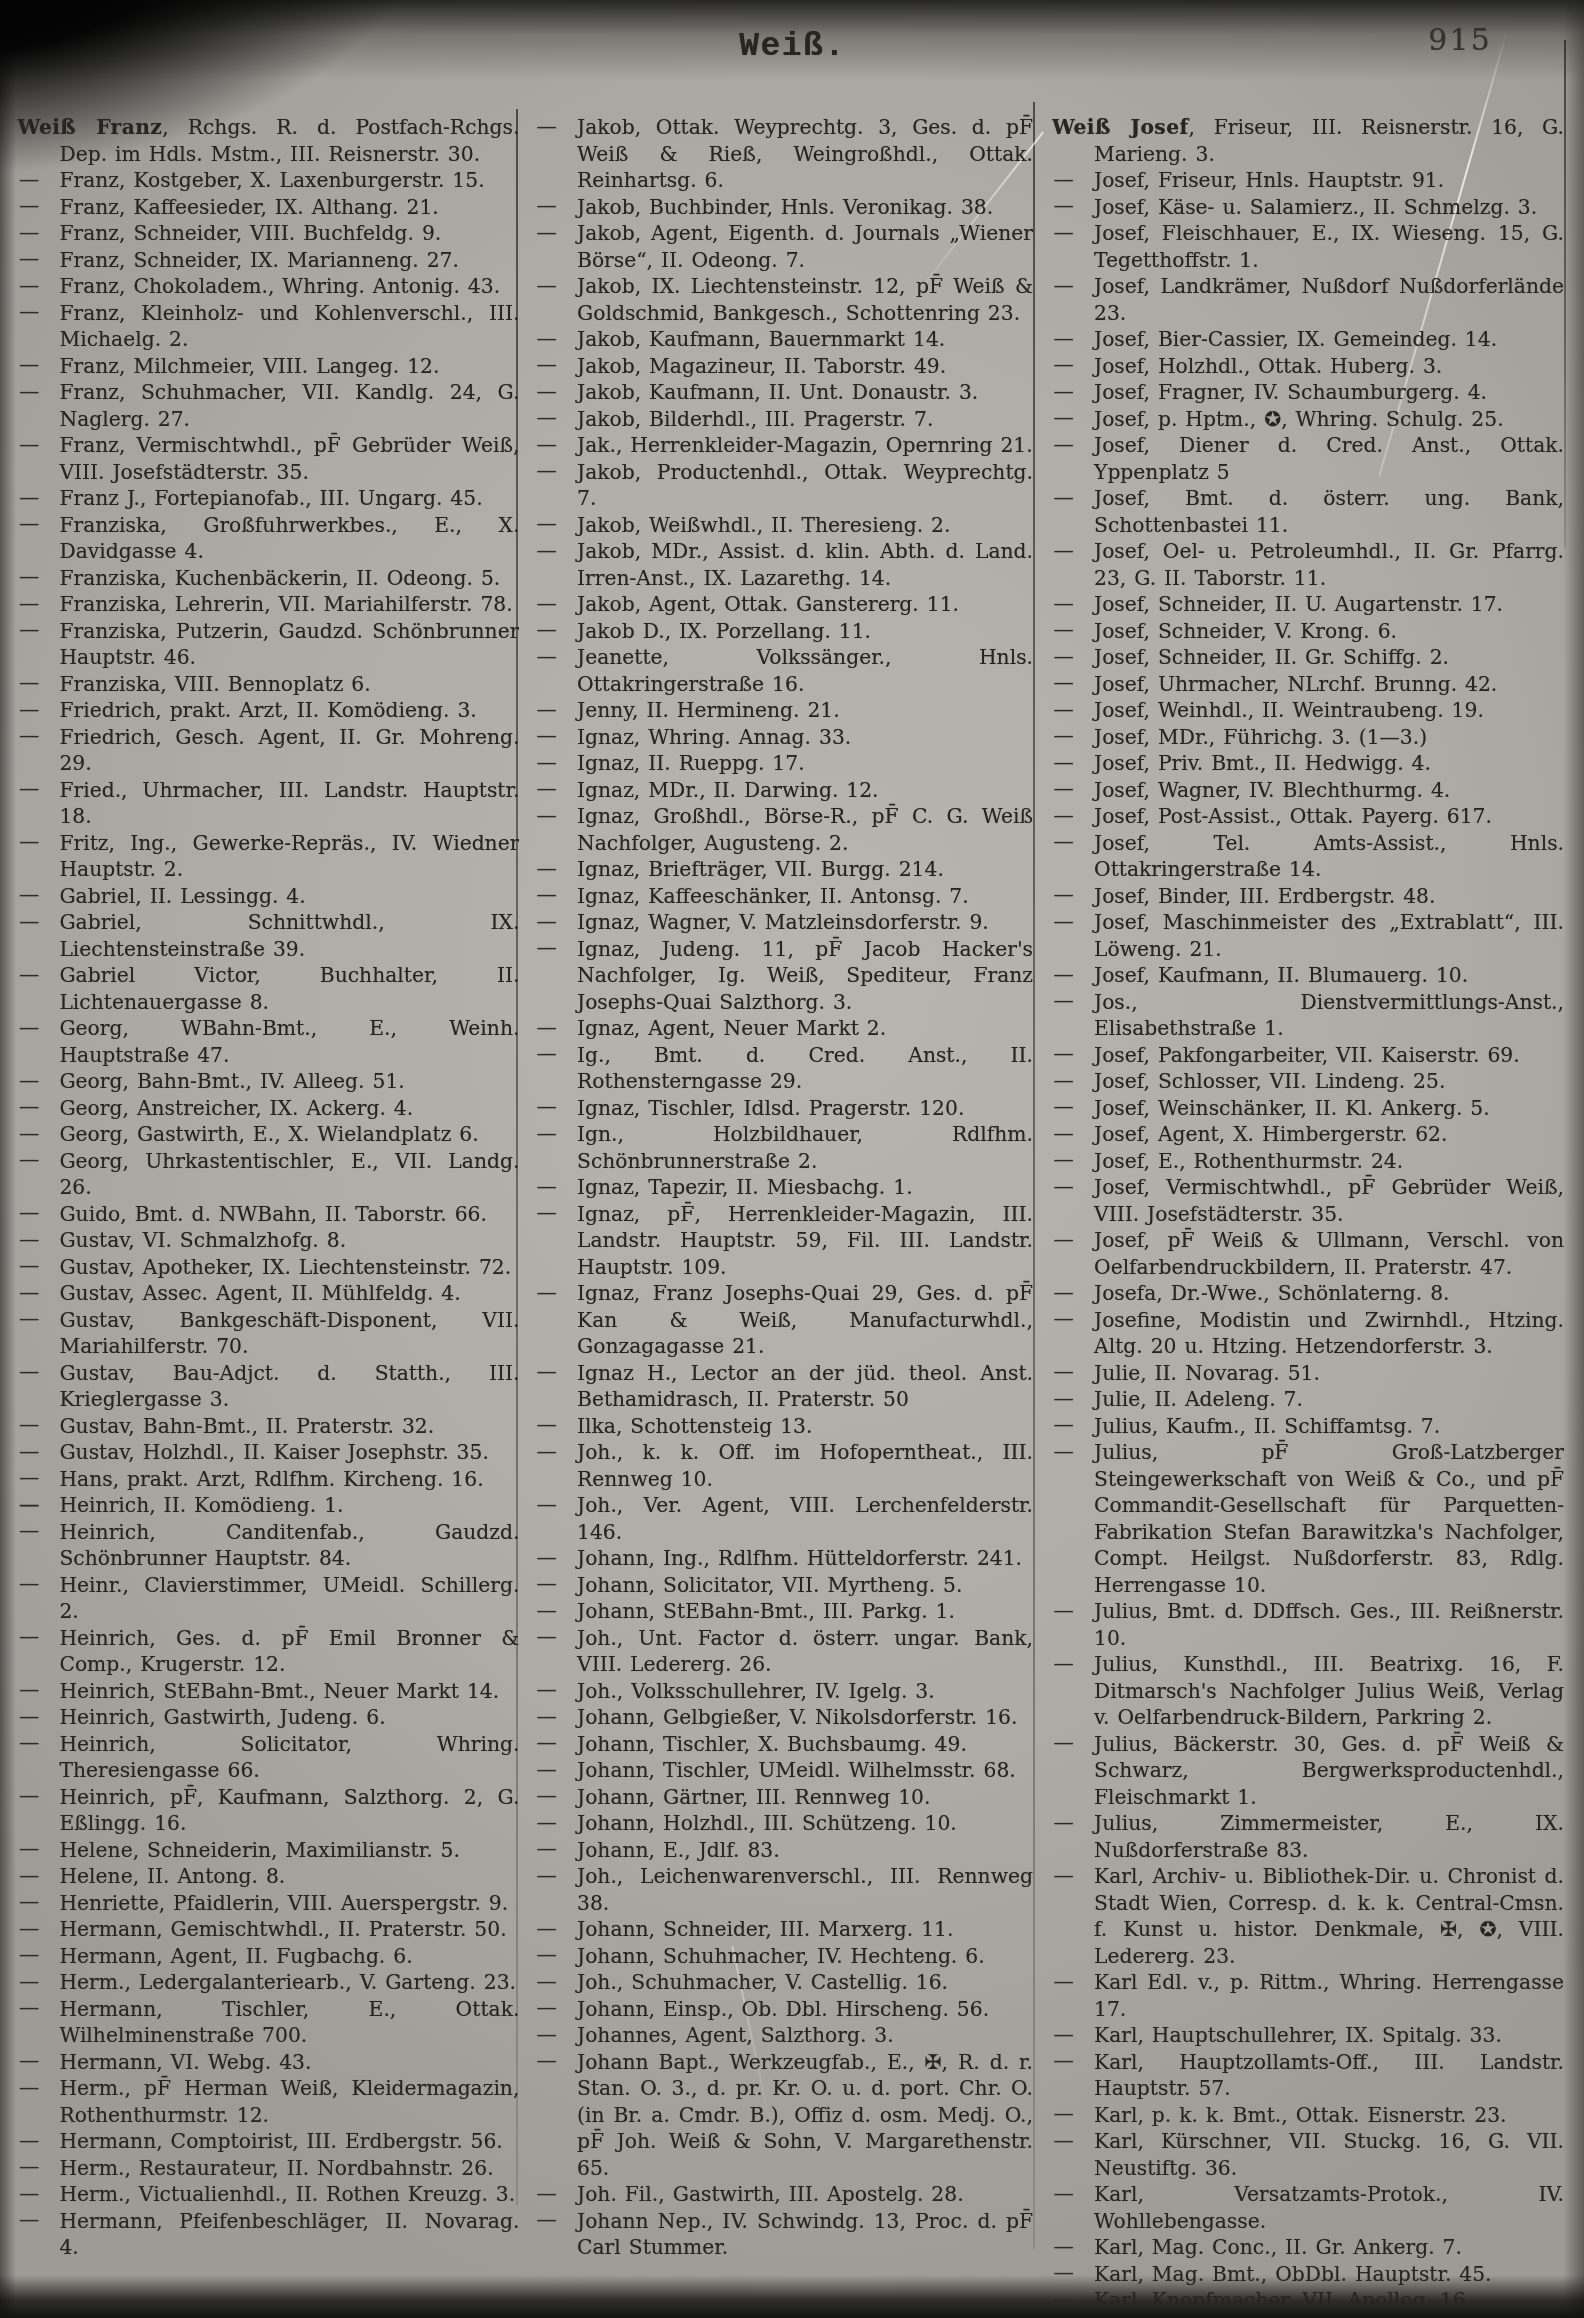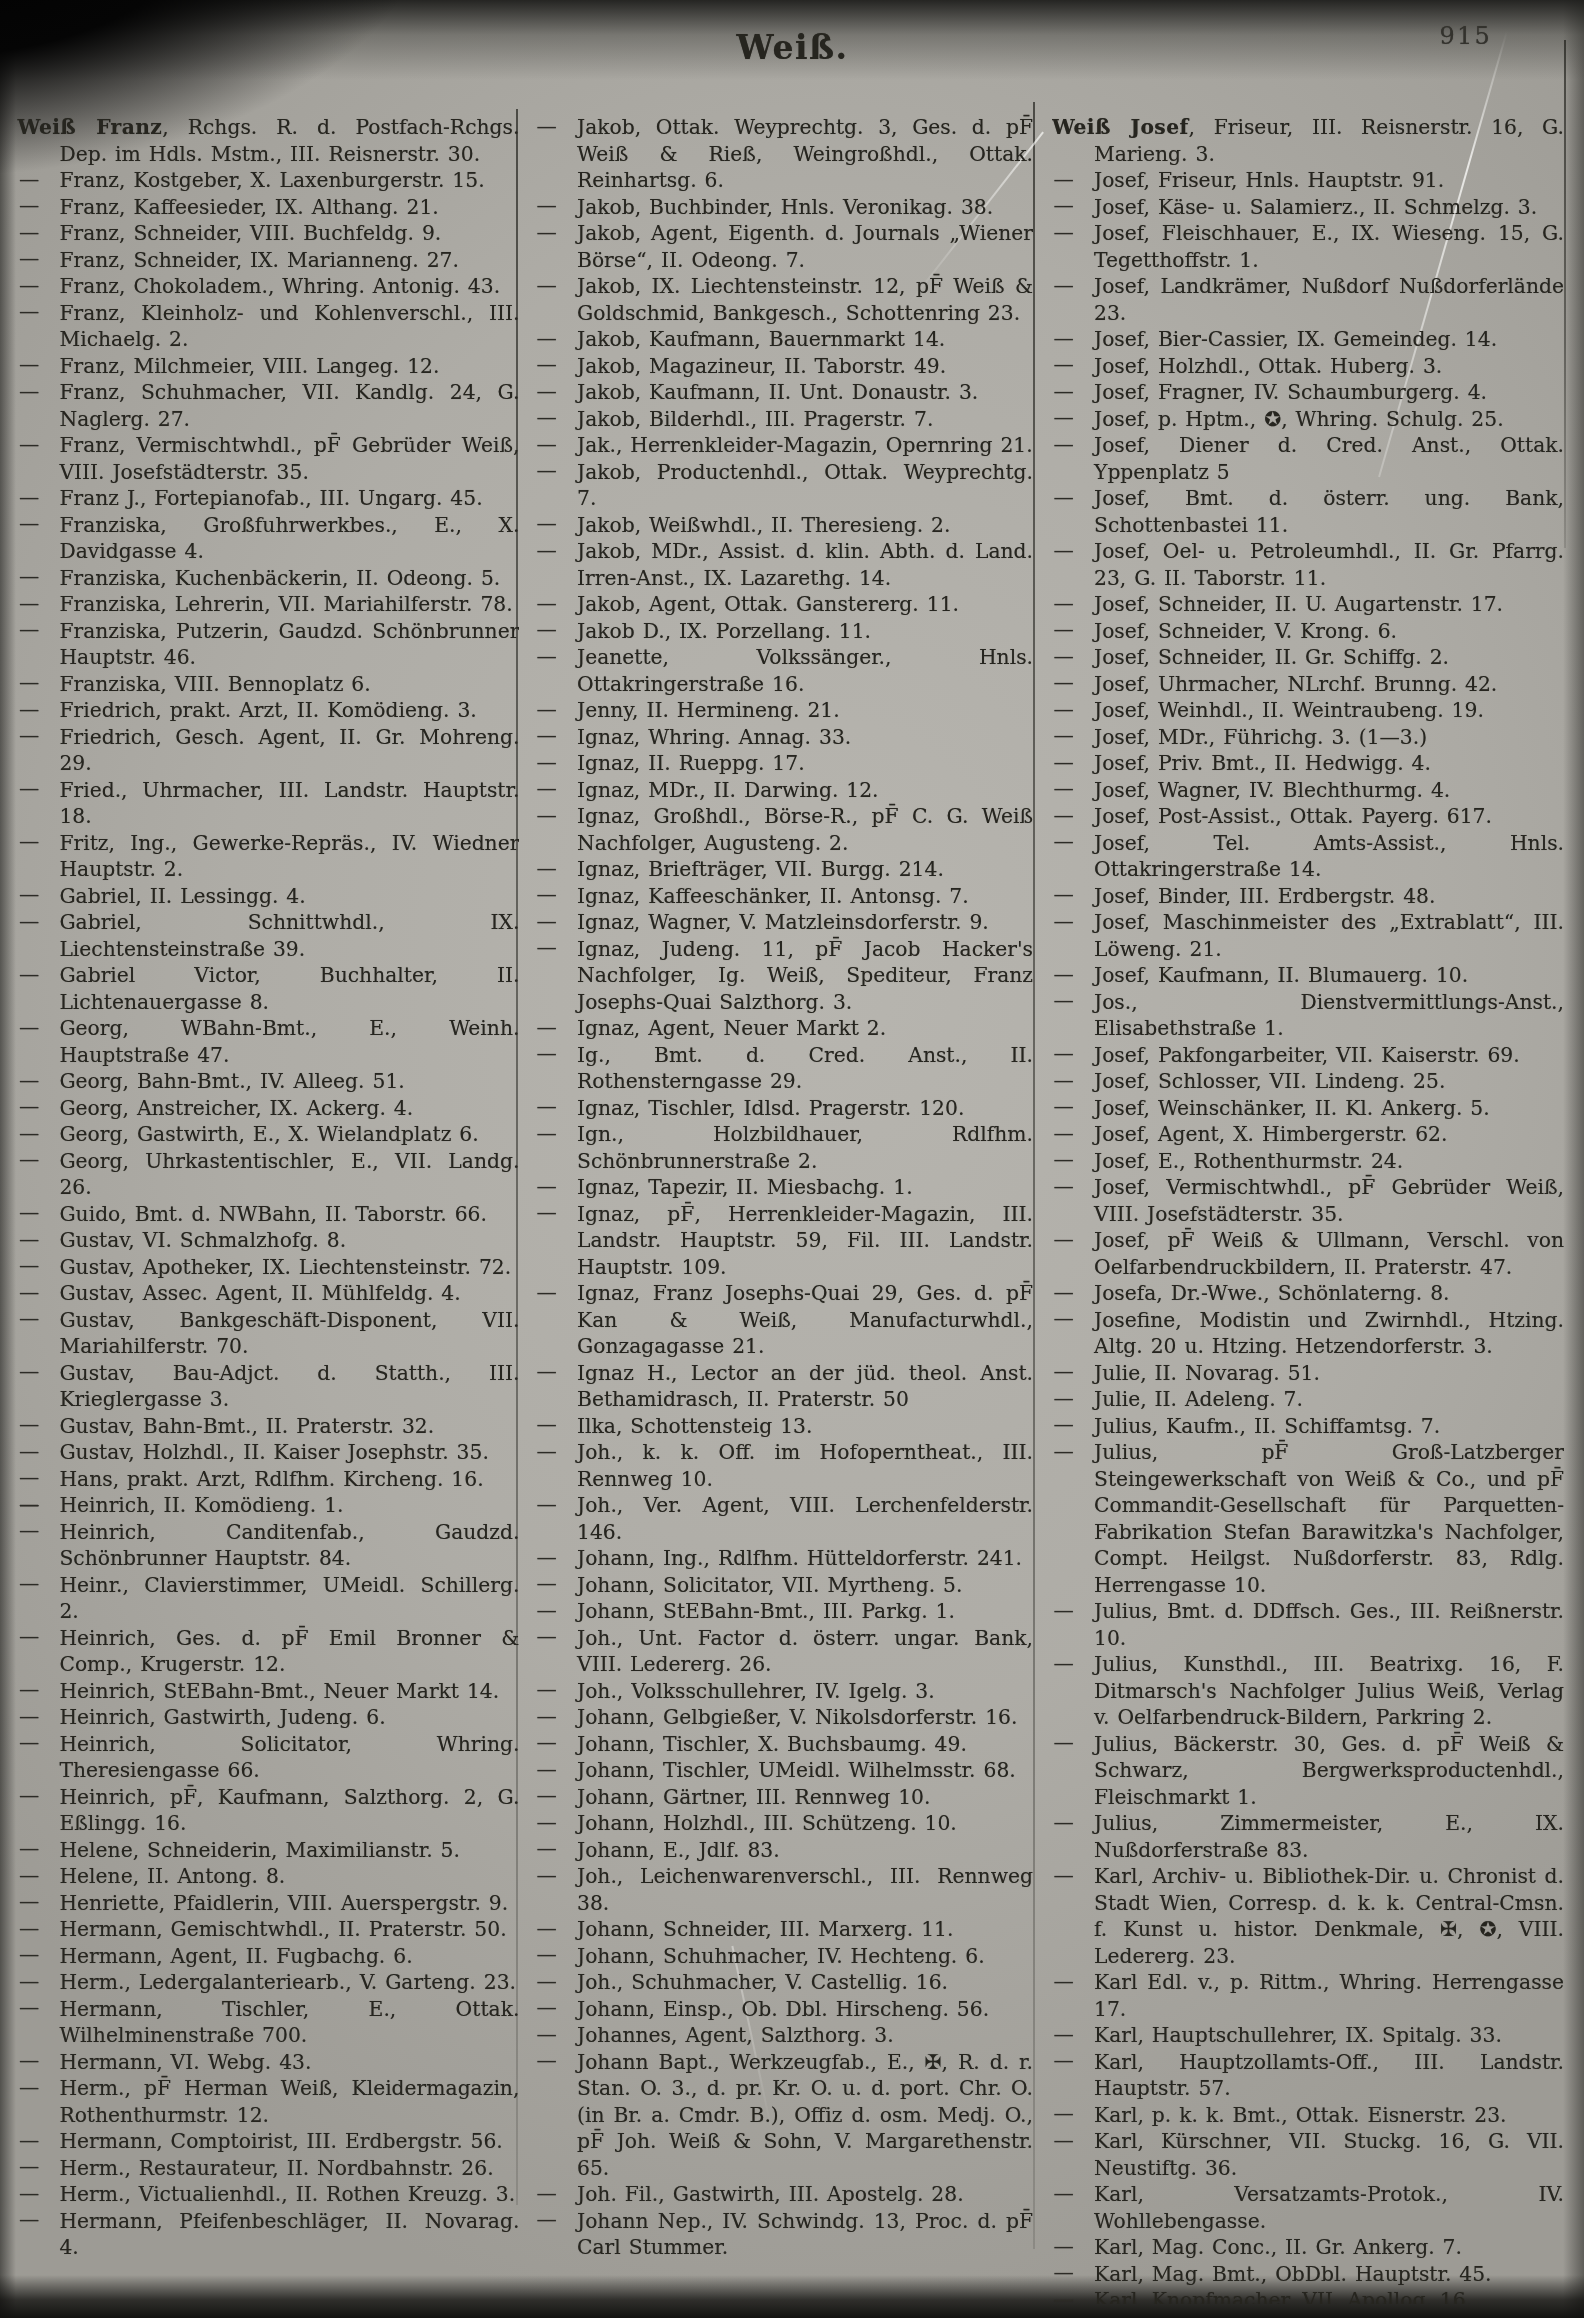--- a/index.html
+++ b/index.html
@@ -12,23 +12,24 @@
       linear-gradient(180deg, rgba(30,30,28,.95) 0px, rgba(60,60,56,.45) 35px, rgba(0,0,0,0) 80px),
       linear-gradient(0deg, #11110f 0px, rgba(10,10,8,.75) 19px, rgba(0,0,0,0) 44px),
       linear-gradient(90deg, rgba(20,20,18,.55) 0px, rgba(0,0,0,0) 16px),
       linear-gradient(270deg, rgba(25,25,22,.5) 0px, rgba(0,0,0,0) 22px),
       radial-gradient(ellipse 1088px 1378px at 52% 42%, #b7b5af 0%, #aeaca6 55%, #9d9b95 100%);
   }
   .title{
     position:absolute;top:27.6px;left:0;right:0;text-align:center;
     font-size:33px;font-weight:bold;letter-spacing:1.5px;
     text-shadow:0 0 0.7px rgba(30,28,24,.6);
+    font-family:Liberation Mono, monospace;
   }
   .pagenum{
-    position:absolute;top:22px;right:93px;font-size:24px;letter-spacing:2.2px;
+    position:absolute;top:22px;right:93px;font-size:30px;letter-spacing:2.2px;
     color:#33322d;text-shadow:0 0 0.7px rgba(30,28,24,.5);
   }
   .rule{position:absolute;width:1.5px;background:linear-gradient(180deg,rgba(25,25,20,.65) 0%,rgba(25,25,20,.45) 60%,rgba(25,25,20,.15) 100%);}
   #rule-1{left:516px;top:109px;height:2096px;}
   #rule-2{left:1033px;top:102px;height:2147px;}
   #rule-3{left:1564px;top:40px;height:508px;}
   .columns{position:absolute;top:114px;left:0;width:1260px;height:2190px;}
   .column{position:absolute;top:0;height:2190px;overflow:hidden;}
   #col-1{left:17.4px;width:502px;}
   #col-2{left:535px;width:498px;}

